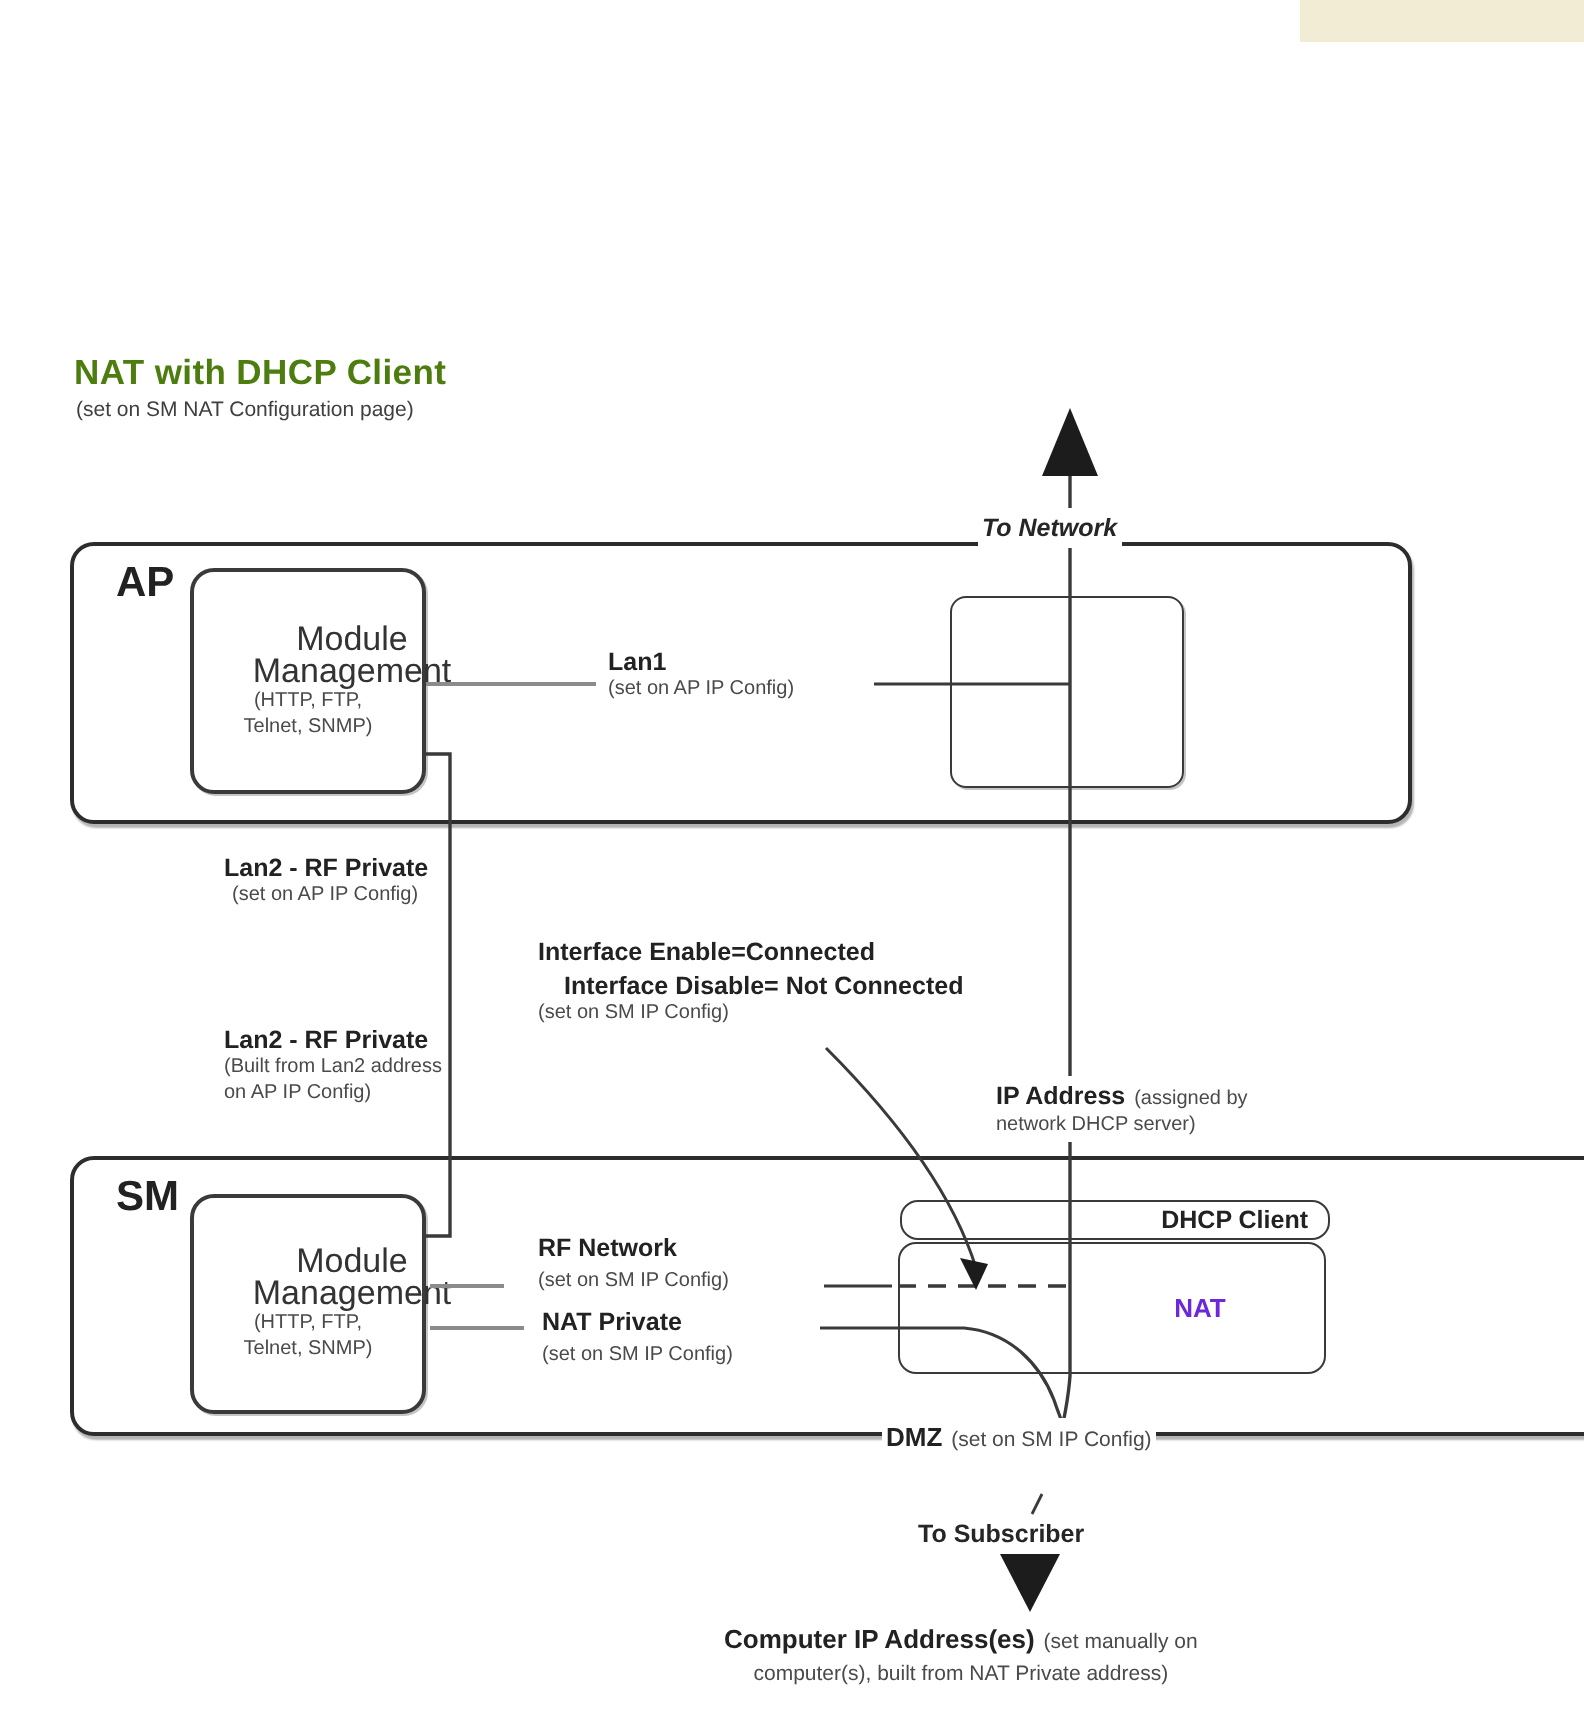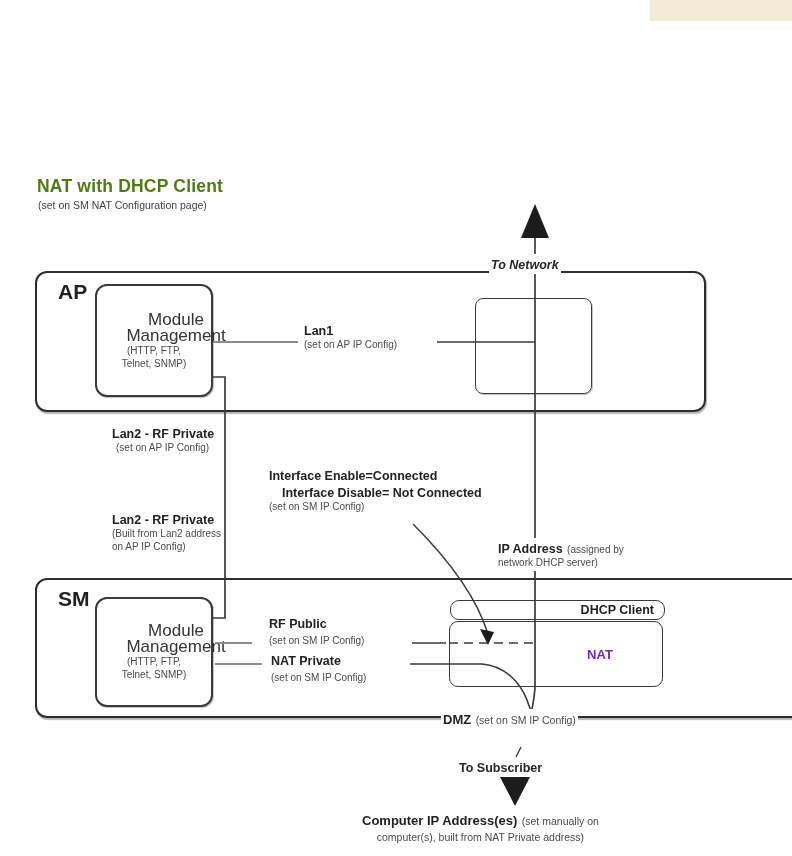--- a/index.html
+++ b/index.html
@@ -134,21 +134,21 @@
 
   <div class="lbl maskbg" style="left:496px; top:538px;">
     <div style="white-space:nowrap;">
       <span class="b inl">IP Address</span>
       <span class="s inl">(assigned by</span>
     </div>
     <div class="s">network DHCP server)</div>
   </div>
 
   <div class="lbl" style="left:269px; top:617px;">
-    <div class="b">RF Public</div>
+    <div class="b">RF Network</div>
     <div class="s" style="margin-top:3px;">(set on SM IP Config)</div>
   </div>
 
   <div class="lbl" style="left:271px; top:654px;">
     <div class="b">NAT Private</div>
     <div class="s" style="margin-top:3px;">(set on SM IP Config)</div>
   </div>
 
   <div class="lbl maskbg" style="left:441px; top:709px; white-space:nowrap;">
     <span class="b inl" style="font-size:13px;">DMZ</span>

